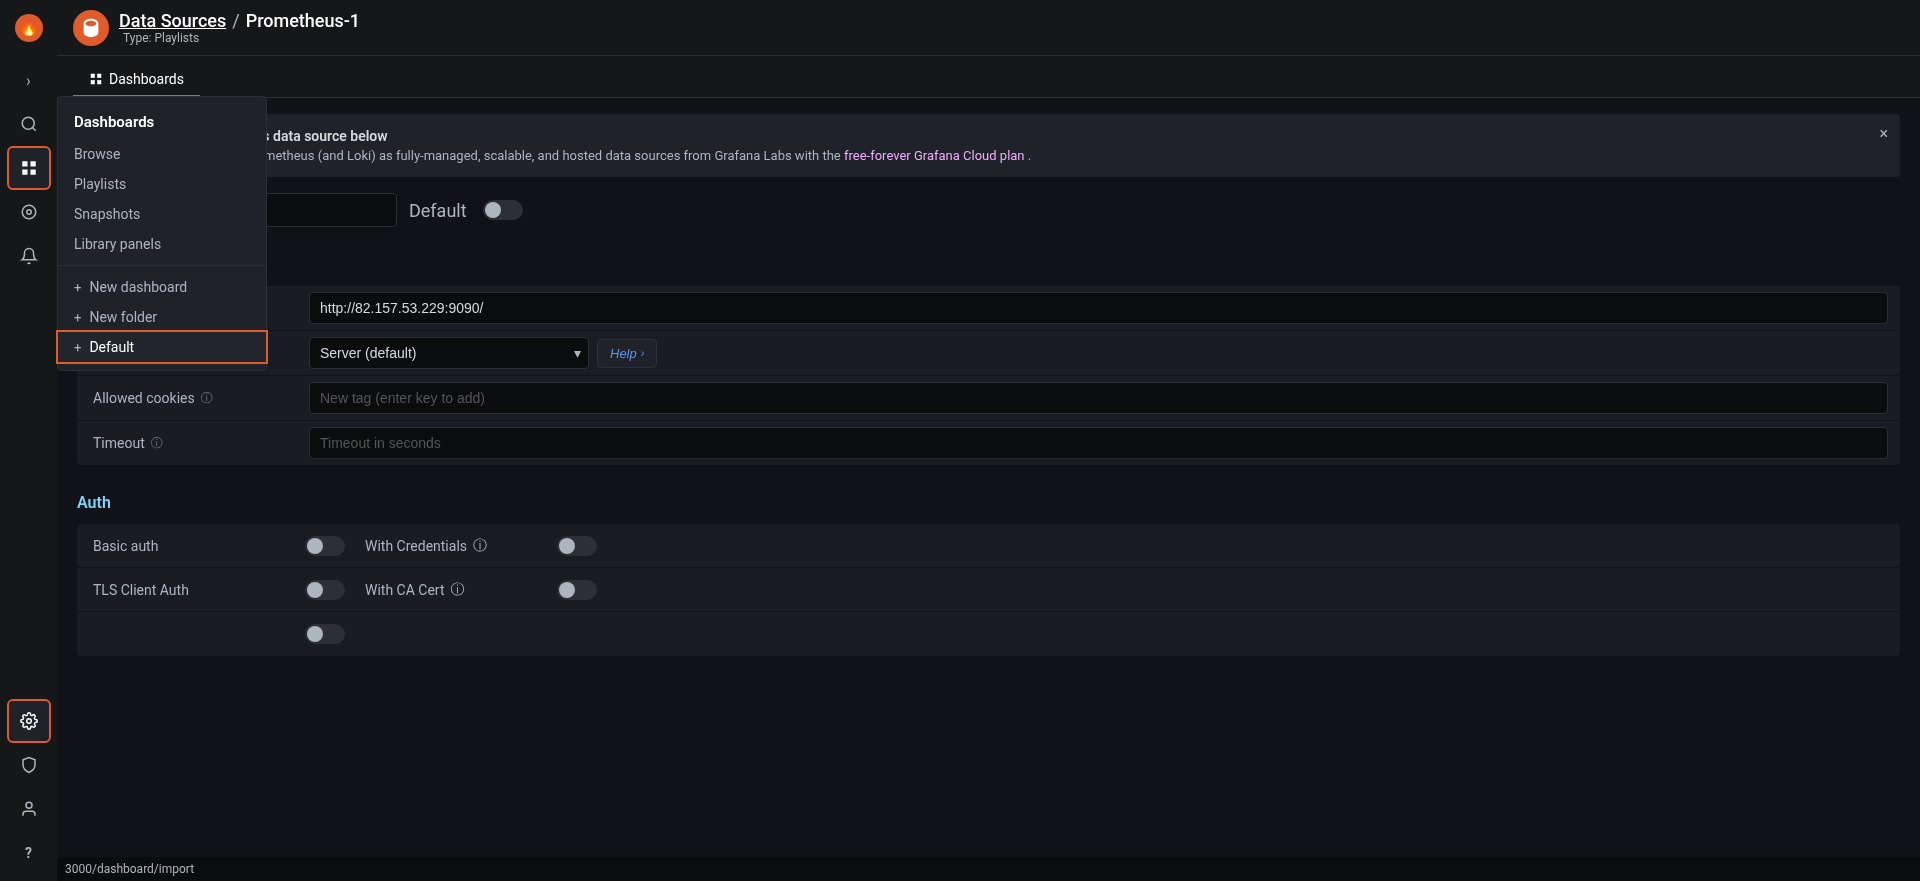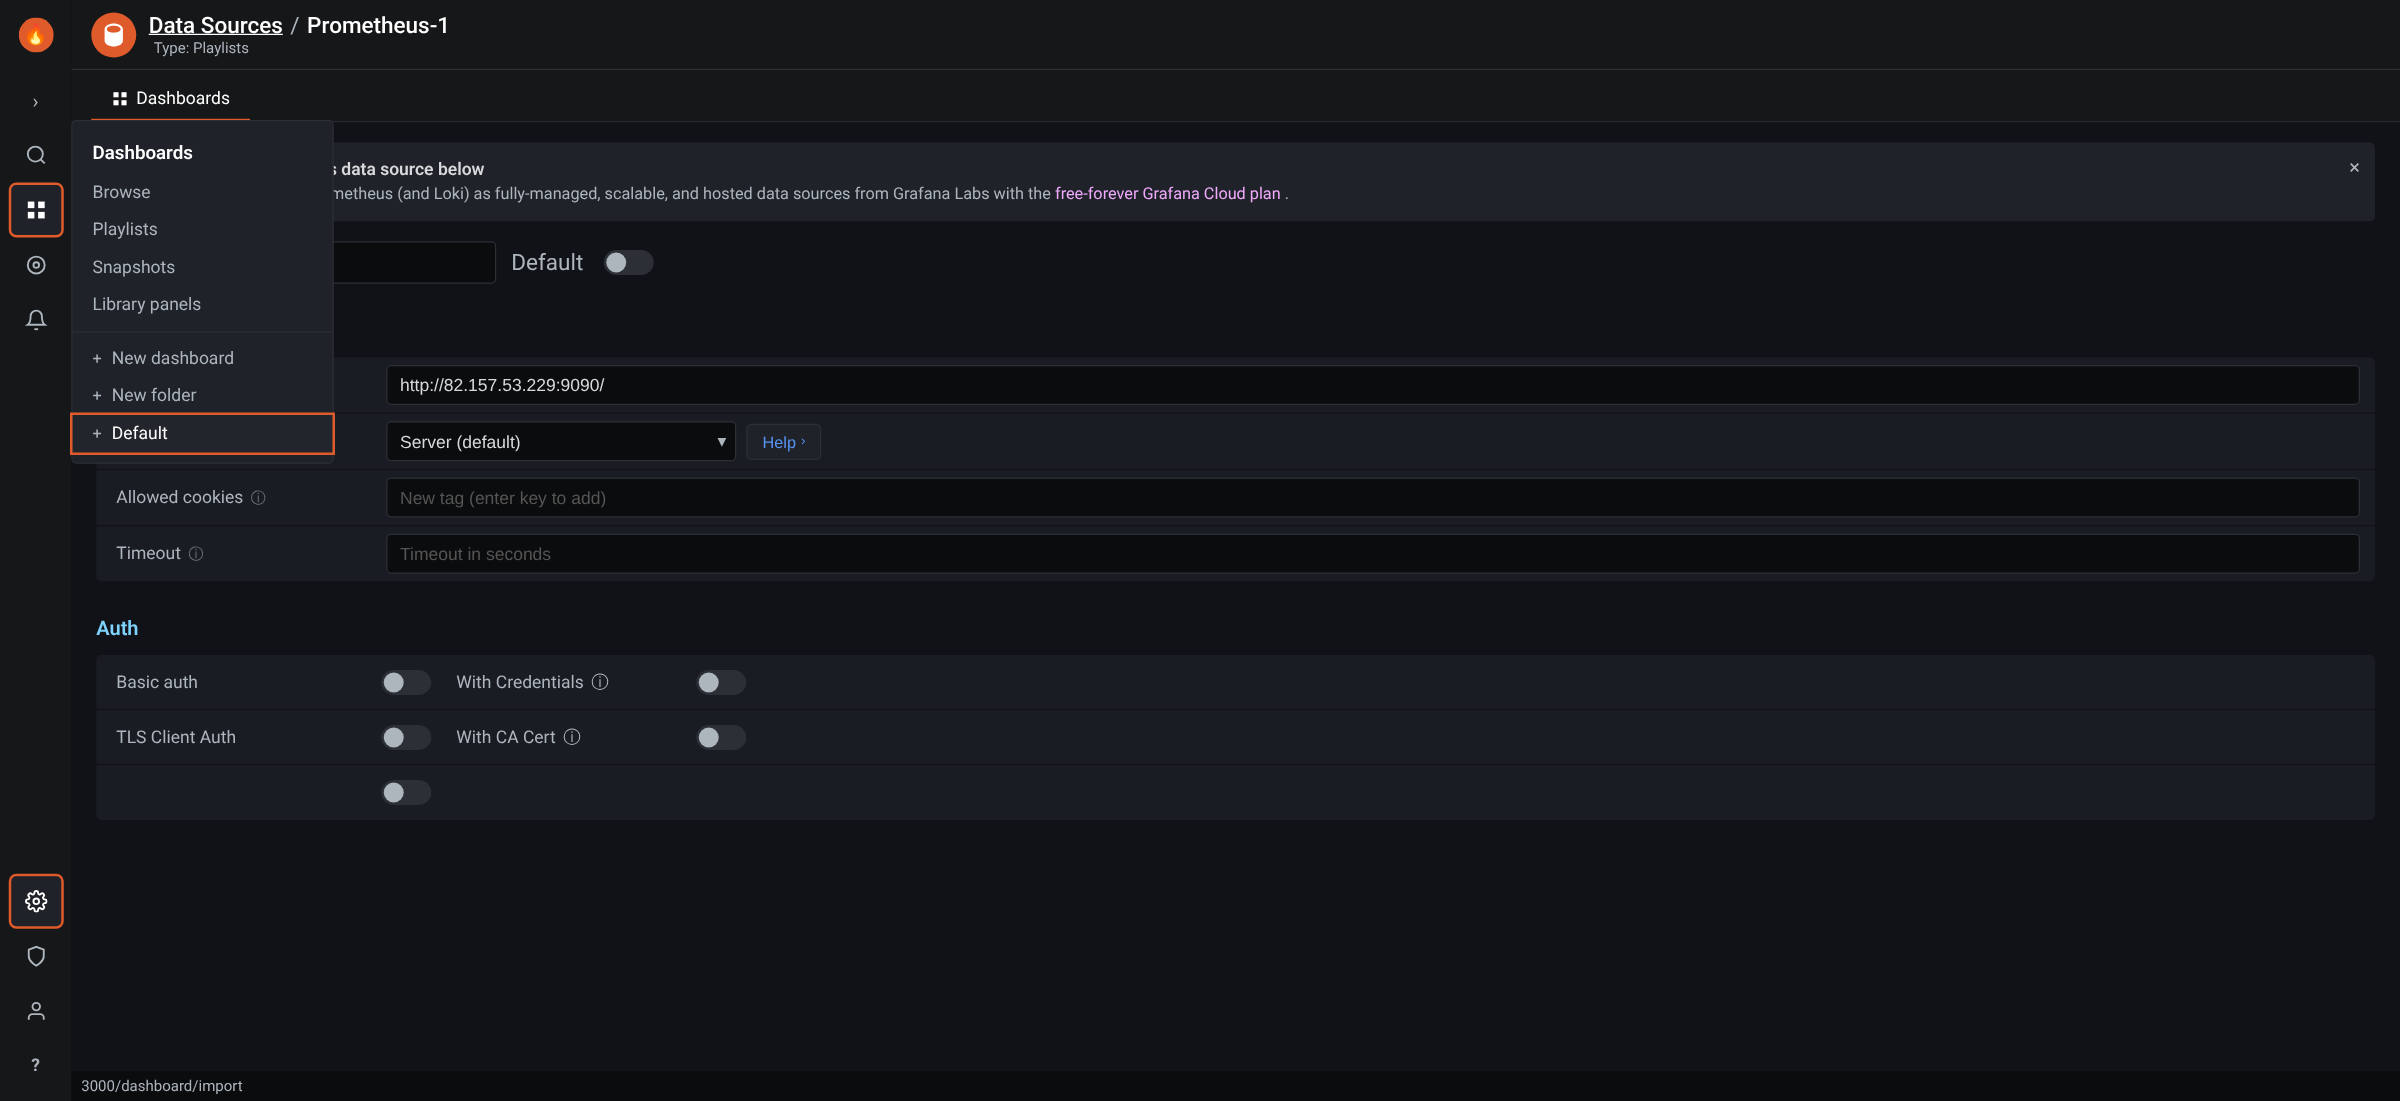--- a/index.html
+++ b/index.html
@@ -330,20 +330,21 @@
       background: #1f2229;
       border: 1px solid #2c2f36;
       border-radius: 4px;
       color: #5794f2;
       padding: 6px 12px;
       font-size: 13px;
       cursor: pointer;
       display: flex;
       align-items: center;
       gap: 4px;
+      font-style: italic;
     }
 
     
     .auth-form-table {
       background: #1a1c23;
       border-radius: 4px;
       overflow: hidden;
       margin-bottom: 20px;
     }
     .auth-row {

